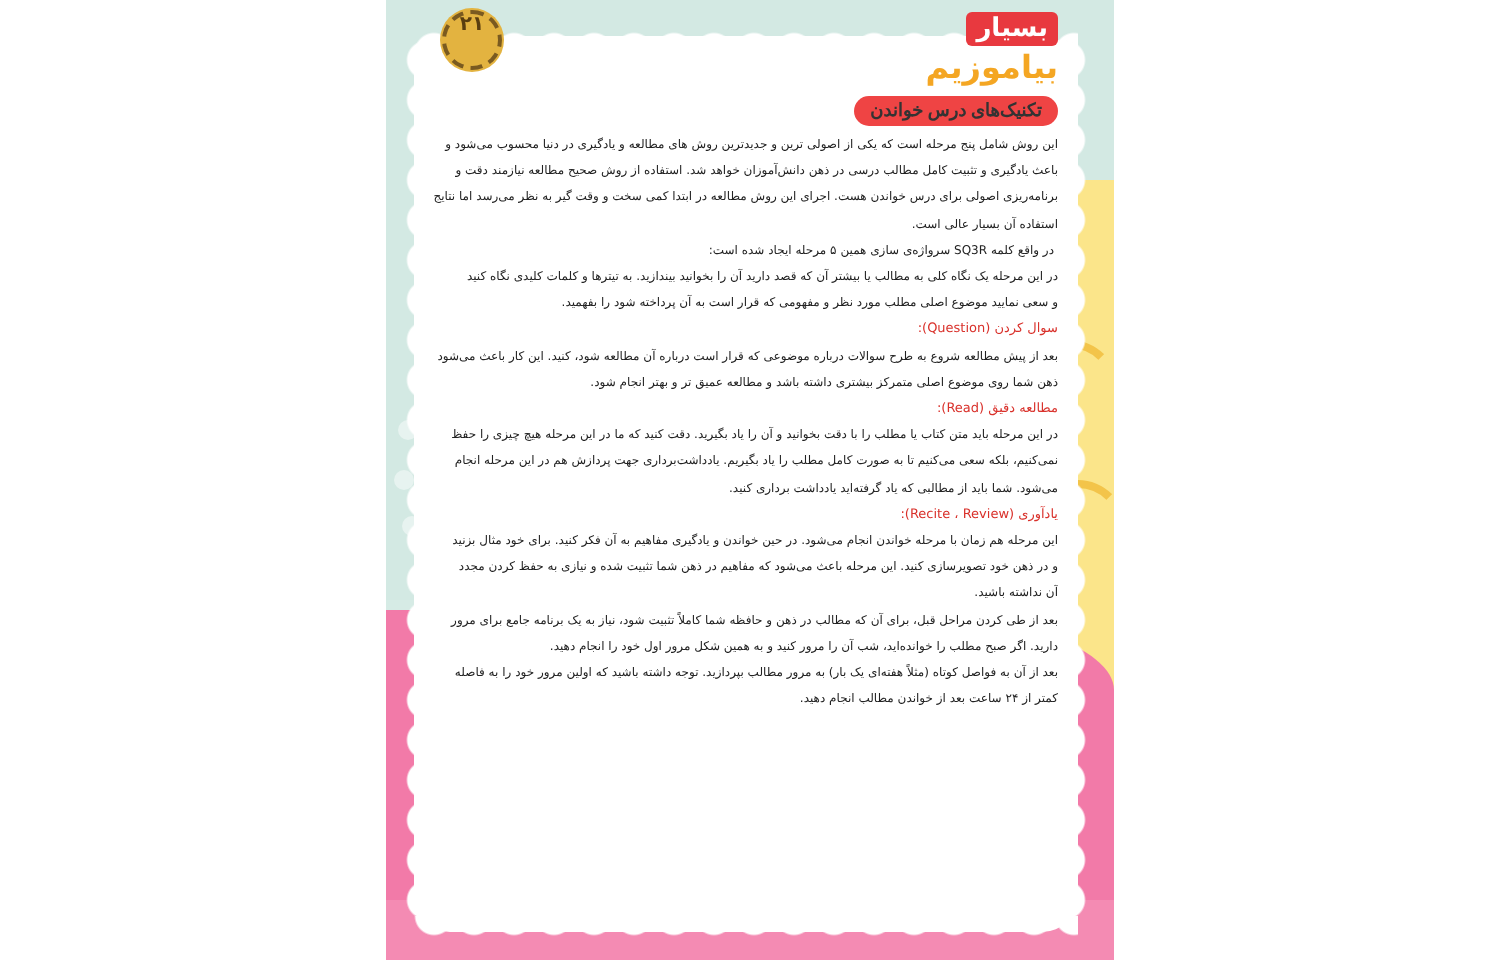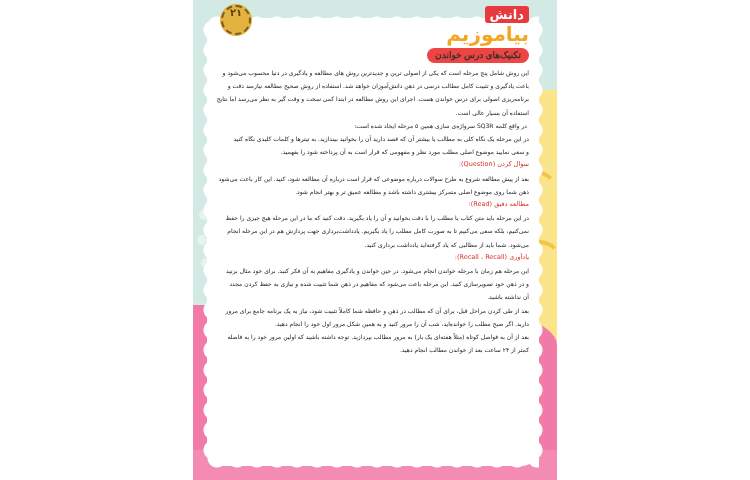--- a/index.html
+++ b/index.html
@@ -12,21 +12,21 @@
     .yellow-arc { position:absolute; width:40px; height:40px; border:4px solid #f3c44a; border-radius:50%; border-right-color:transparent; border-bottom-color:transparent; }
     .dot { position:absolute; width:10px; height:10px; border-radius:50%; background:rgba(255,255,255,0.45); }
     .card { position:absolute; left:14px; top:18px; width:332px; height:448px; background:#ffffff; border-radius:18px; }
     .wave-top { position:absolute; left:14px; top:12px; width:332px; height:14px; background:radial-gradient(circle at 10px 14px, #fff 9px, transparent 10px) repeat-x; background-size:20px 14px; }
     .wave-bottom { position:absolute; left:14px; top:458px; width:332px; height:14px; background:radial-gradient(circle at 10px 0px, #fff 9px, transparent 10px) repeat-x; background-size:20px 14px; }
     .wave-left { position:absolute; left:8px; top:20px; width:12px; height:440px; background:radial-gradient(circle at 12px 10px, #fff 9px, transparent 10px) repeat-y; background-size:12px 20px; }
     .wave-right { position:absolute; left:340px; top:20px; width:12px; height:440px; background:radial-gradient(circle at 0px 10px, #fff 9px, transparent 10px) repeat-y; background-size:12px 20px; }
     .page-badge { position:absolute; left:28px; top:5px; width:26px; height:26px; border-radius:50%; background:#e3b340; border:2px dashed #7a5a20; box-shadow:0 0 0 1px #e3b340; display:flex; justify-content:center; color:#5a3e10; font-size:10px; font-weight:bold; }
     .content { position:absolute; left:24px; top:0; width:312px; direction:rtl; text-align:right; }
     .brand-tag { position:absolute; right:0; top:6px; background:#e8393f; color:#fff; font-weight:bold; font-size:13px; padding:0 5px; border-radius:3px; line-height:17px; }
-    .brand-title { position:absolute; right:0; top:22px; color:#f4a623; font-weight:bold; font-size:20px; line-height:24px; }
+    .brand-title { position:absolute; right:0; top:22px; color:#f4a623; font-weight:bold; font-size:16px; line-height:24px; }
     .section-pill { position:absolute; right:0; top:48px; background:#ef4444; color:#333; font-size:9px; font-weight:bold; padding:1px 8px; border-radius:8px; line-height:13px;font-family:Liberation Serif, serif; }
     .body-text { position:absolute; right:0; top:66px; width:312px; font-size:6px; line-height:13.2px; color:#222; }
     .body-text p { margin:0; white-space:nowrap; overflow:hidden; }
     .body-text .h { color:#d9312b; font-size:6.5px; }
     .body-text .indent { padding-right:2px; }
   </style>
 </head>
 <body>
 
 <div class="page">
@@ -44,21 +44,21 @@
   <div class="wave-bottom"></div>
   <div class="wave-left"></div>
   <div class="wave-right"></div>
   <div class="card"></div>
 
   <div class="page-badge">
     <span>۲۱</span>
   </div>
 
   <div class="content">
-    <div class="brand-tag">دانش</div>
+    <div class="brand-tag">بسیار</div>
     <div class="brand-title">بیاموزیم</div>
     <div class="section-pill">تکنیک‌های درس خواندن</div>
 
     <div class="body-text">
       <p>این روش شامل پنج مرحله است که یکی از اصولی ترین و جدیدترین روش های مطالعه و یادگیری در دنیا محسوب می‌شود و</p>
       <p>باعث یادگیری و تثبیت کامل مطالب درسی در ذهن دانش‌آموزان خواهد شد. استفاده از روش صحیح مطالعه نیازمند دقت و</p>
       <p>برنامه‌ریزی اصولی برای درس خواندن هست. اجرای این روش مطالعه در ابتدا کمی سخت و وقت گیر به نظر می‌رسد اما نتایج</p>
       <p>استفاده آن بسیار عالی است.</p>
       <p class="indent">در واقع کلمه SQ3R سرواژه‌ی سازی همین ۵ مرحله ایجاد شده است:</p>
 
@@ -67,21 +67,21 @@
 
       <p class="h">سوال کردن (Question):</p>
       <p>بعد از پیش مطالعه شروع به طرح سوالات درباره موضوعی که قرار است درباره آن مطالعه شود، کنید. این کار باعث می‌شود</p>
       <p>ذهن شما روی موضوع اصلی متمرکز بیشتری داشته باشد و مطالعه عمیق تر و بهتر انجام شود.</p>
 
       <p class="h">مطالعه دقیق (Read):</p>
       <p>در این مرحله باید متن کتاب یا مطلب را با دقت بخوانید و آن را یاد بگیرید. دقت کنید که ما در این مرحله هیچ چیزی را حفظ</p>
       <p>نمی‌کنیم، بلکه سعی می‌کنیم تا به صورت کامل مطلب را یاد بگیریم. یادداشت‌برداری جهت پردازش هم در این مرحله انجام</p>
       <p>می‌شود. شما باید از مطالبی که یاد گرفته‌اید یادداشت برداری کنید.</p>
 
-      <p class="h">یادآوری (Recall ، Recall):</p>
+      <p class="h">یادآوری (Recite ، Review):</p>
       <p>این مرحله هم زمان با مرحله خواندن انجام می‌شود. در حین خواندن و یادگیری مفاهیم به آن فکر کنید. برای خود مثال بزنید</p>
       <p>و در ذهن خود تصویرسازی کنید. این مرحله باعث می‌شود که مفاهیم در ذهن شما تثبیت شده و نیازی به حفظ کردن مجدد</p>
       <p>آن نداشته باشید.</p>
 
       <p>بعد از طی کردن مراحل قبل، برای آن که مطالب در ذهن و حافظه شما کاملاً تثبیت شود، نیاز به یک برنامه جامع برای مرور</p>
       <p>دارید. اگر صبح مطلب را خوانده‌اید، شب آن را مرور کنید و به همین شکل مرور اول خود را انجام دهید.</p>
       <p>بعد از آن به فواصل کوتاه (مثلاً هفته‌ای یک بار) به مرور مطالب بپردازید. توجه داشته باشید که اولین مرور خود را به فاصله</p>
       <p>کمتر از ۲۴ ساعت بعد از خواندن مطالب انجام دهید.</p>
     </div>
   </div>

